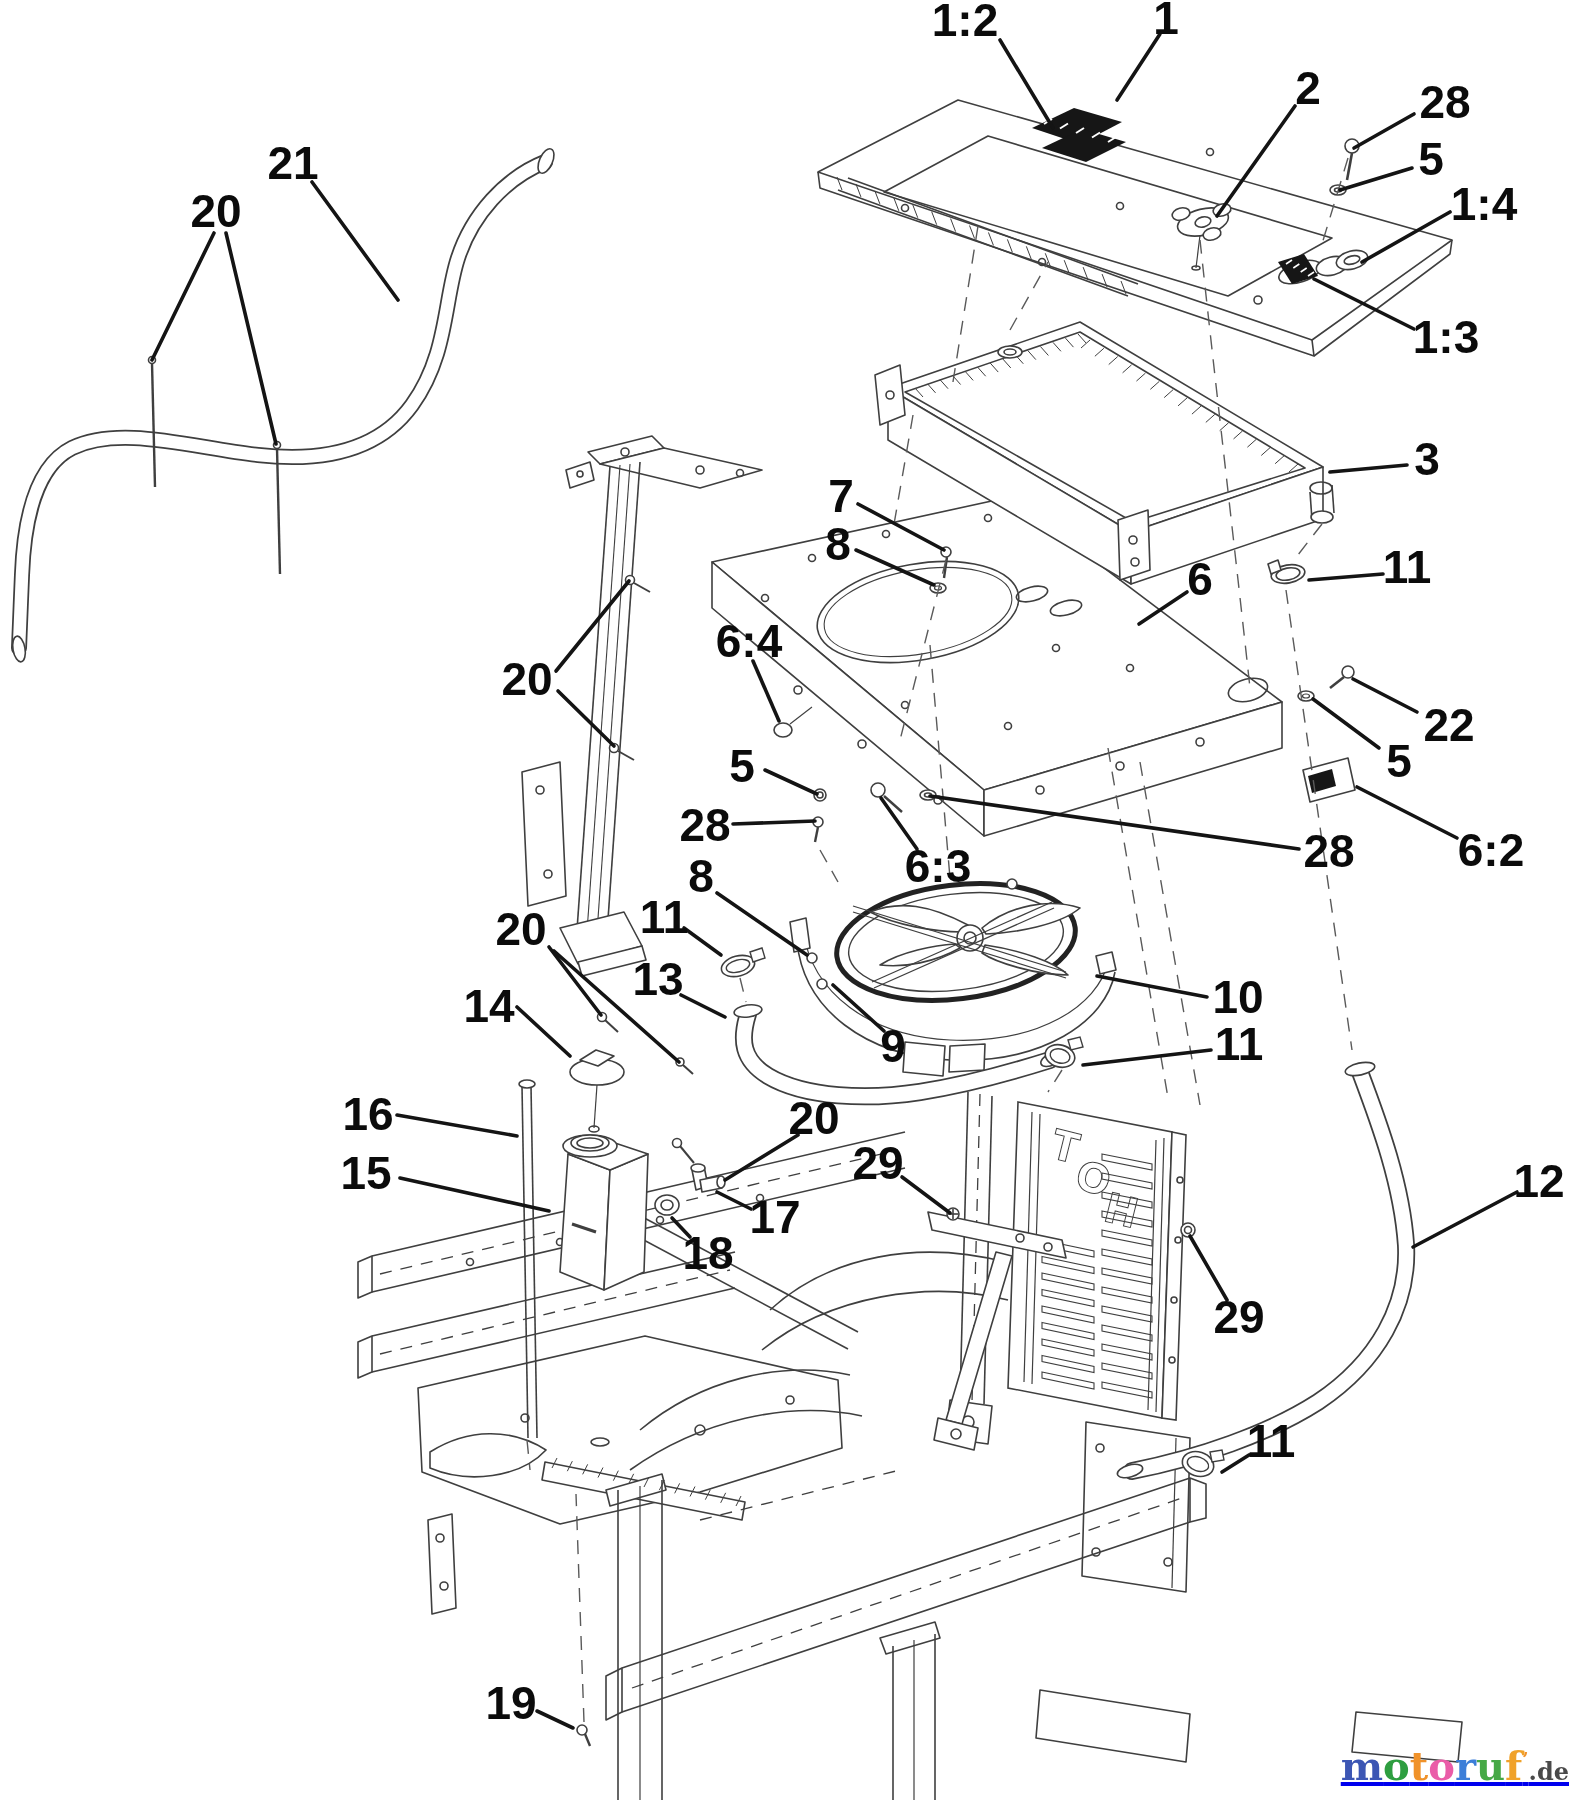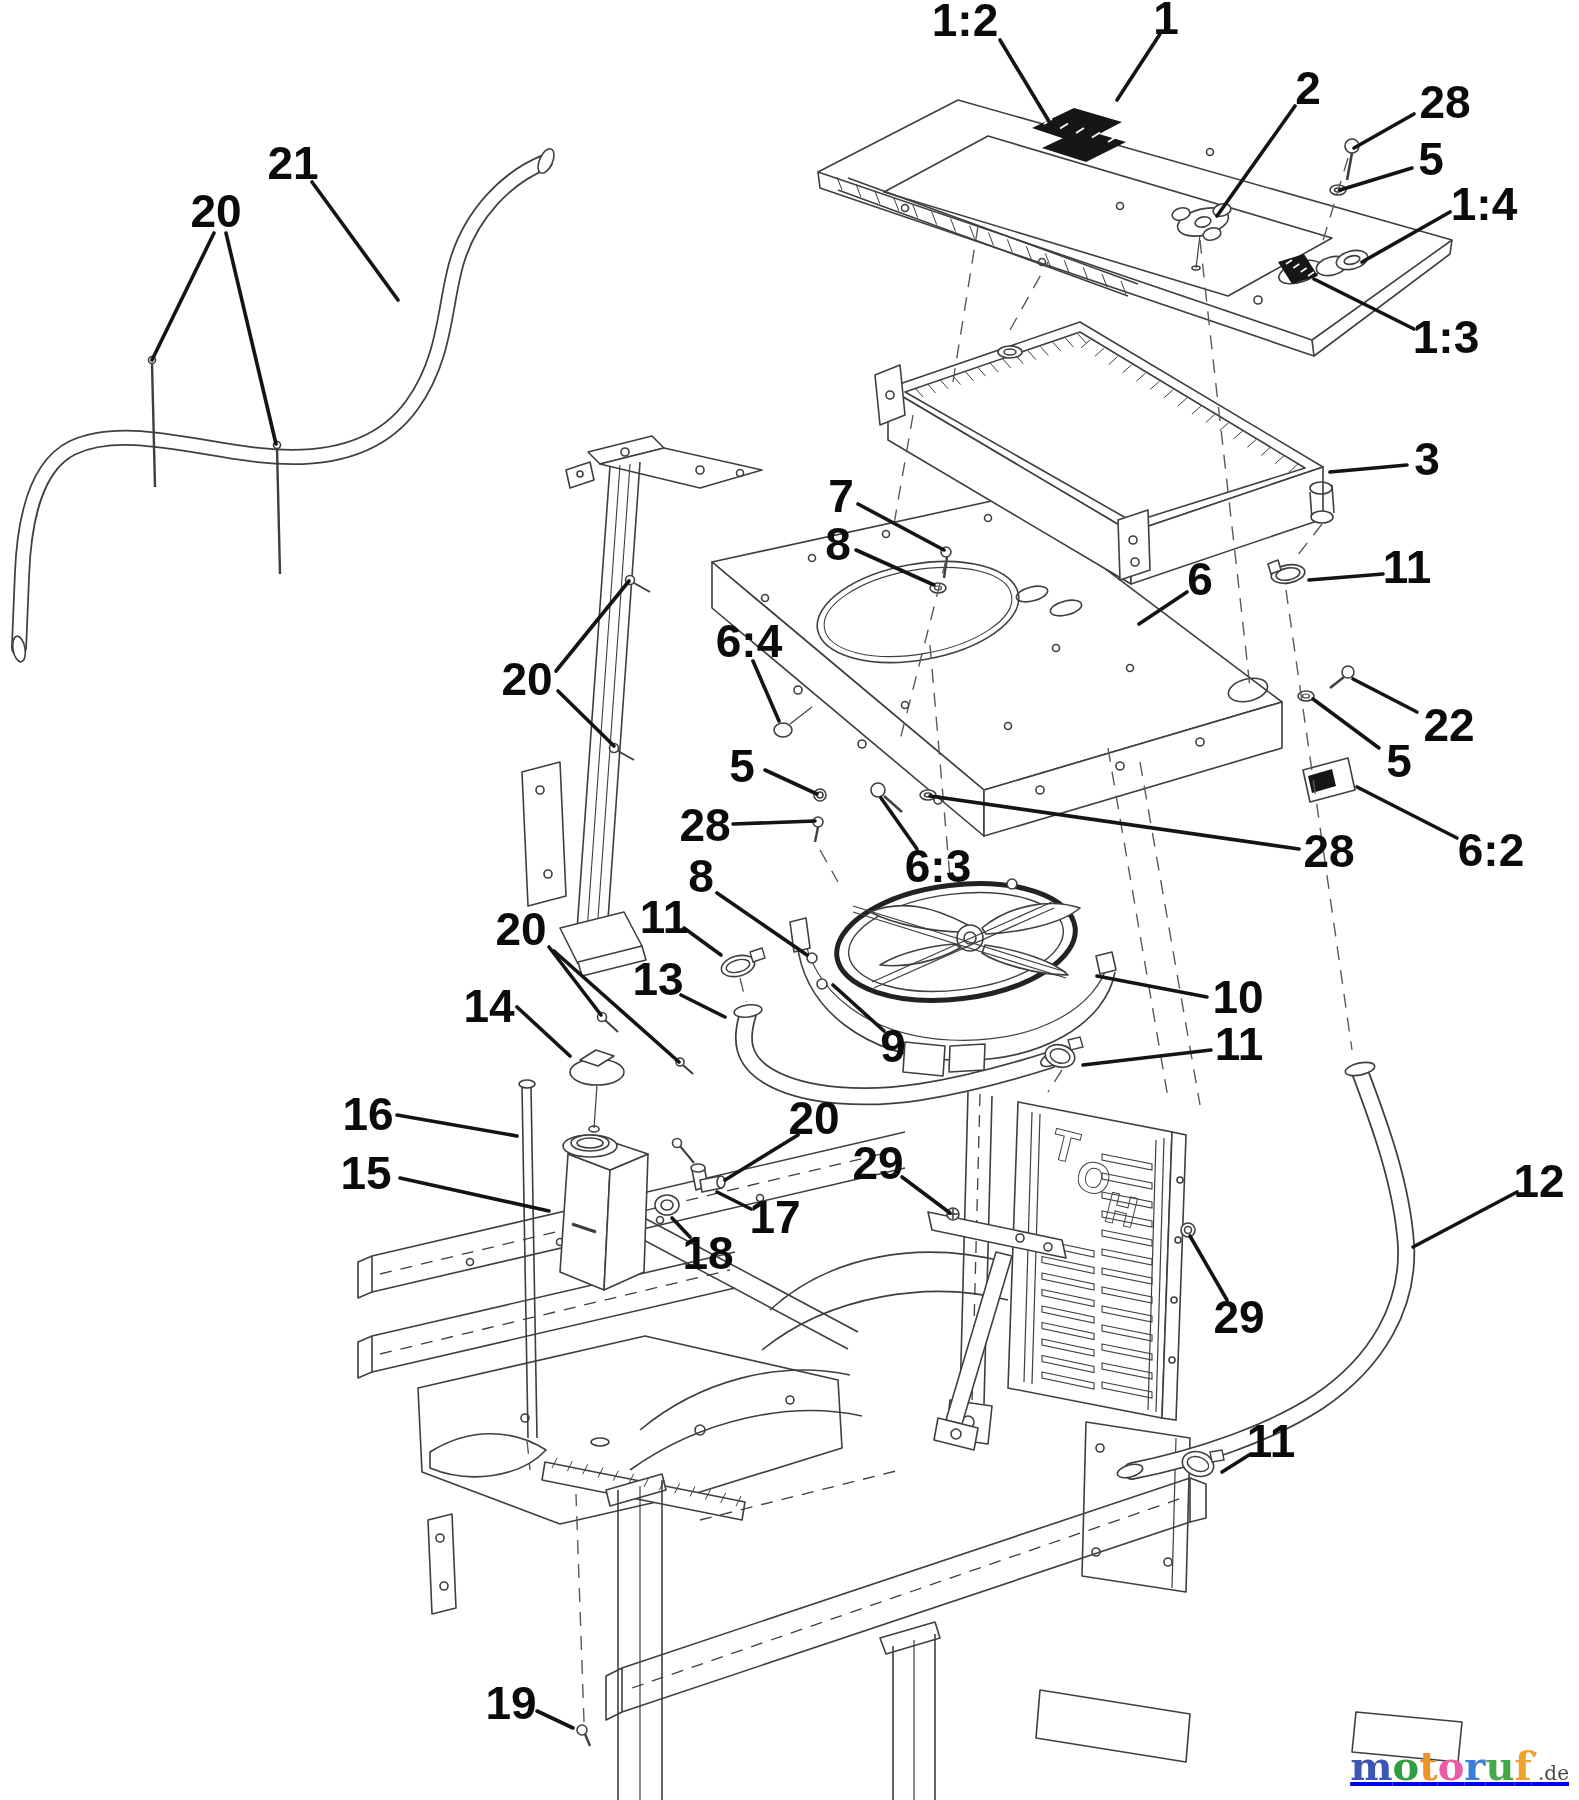--- a/index.html
+++ b/index.html
@@ -15,21 +15,21 @@
   .grille-letter {
     font-family:"Liberation Sans", sans-serif;
     font-weight:700; font-size:42px; fill:#ffffff;
     stroke:#3f3f3f; stroke-width:2px; paint-order:stroke;
   }
   #brand-logo {
     position:absolute; right:10px; bottom:14px;
     font-family:"DejaVu Serif", serif; font-weight:700; font-size:40px;
     letter-spacing:0px; white-space:nowrap; line-height:1;
   }
-  #brand-logo .tld { font-size:20px; font-weight:400; }
+  #brand-logo .tld { font-size:24px; font-weight:700; }
   #brand-logo .mark { font-size:18px; vertical-align:super; }
 </style>
 </head>
 <body>
 
 <div id="stage">
 
 <svg id="diagram-svg" width="1579" height="1800" viewBox="0 0 1579 1800" xmlns="http://www.w3.org/2000/svg">
 
   <g>

